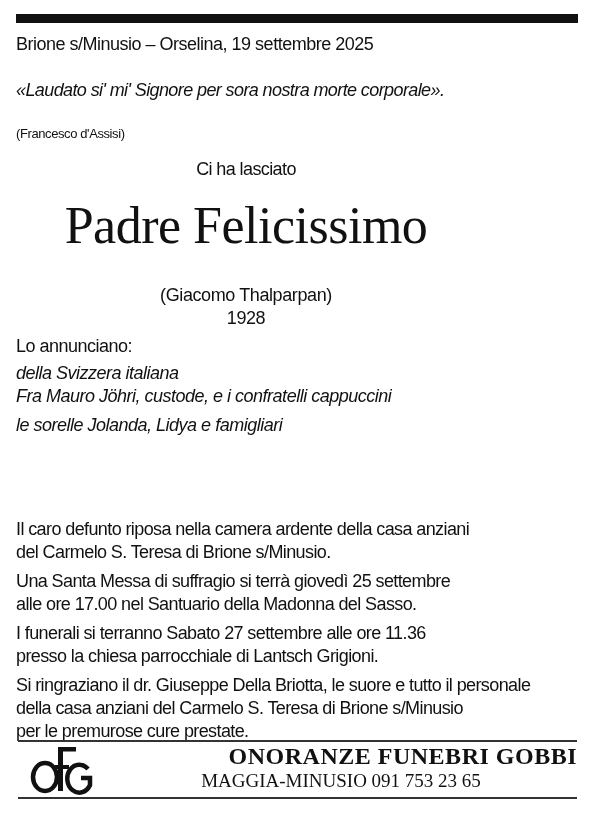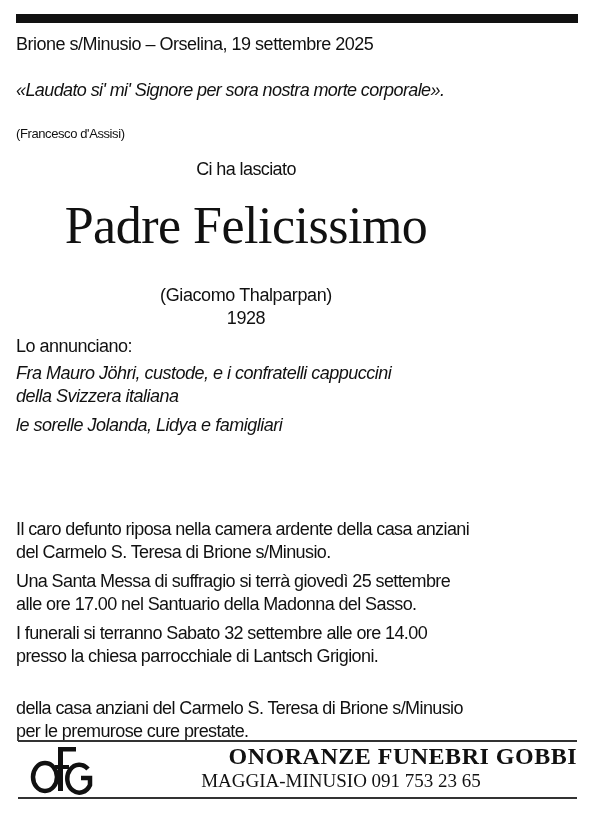--- a/index.html
+++ b/index.html
@@ -37,40 +37,40 @@
 
 <div class="center intro">Ci ha lasciato</div>
 <div class="center name">Padre Felicissimo</div>
 <div class="center birthname">
   <div>(Giacomo Thalparpan)</div>
   <div>1928</div>
 </div>
 
 <div class="abs announcers">
   <div class="label">Lo annunciano:</div>
+  <div class="it">della Svizzera italiana</div>
   <div class="it">Fra Mauro Jöhri, custode, e i confratelli cappuccini</div>
-  <div class="it">della Svizzera italiana</div>
   <div class="it gap">le sorelle Jolanda, Lidya e famigliari</div>
 </div>
 
 <div class="abs body-text">
   <p>
     <span>Il caro defunto riposa nella camera ardente della casa anziani</span><br>
     <span>del Carmelo S. Teresa di Brione s/Minusio.</span>
   </p>
   <p>
     <span>Una Santa Messa di suffragio si terrà giovedì 25 settembre</span><br>
     <span>alle ore 17.00 nel Santuario della Madonna del Sasso.</span>
   </p>
   <p>
-    <span>I funerali si terranno Sabato 32 settembre alle ore 14.00</span><br>
+    <span>I funerali si terranno Sabato 27 settembre alle ore 11.36</span><br>
     <span>presso la chiesa parrocchiale di Lantsch Grigioni.</span>
   </p>
   <p>
-    <br>
+    <span>Si ringraziano il dr. Giuseppe Della Briotta, le suore e tutto il personale</span><br>
     <span>della casa anziani del Carmelo S. Teresa di Brione s/Minusio</span><br>
     <span>per le premurose cure prestate.</span>
   </p>
 </div>
 
 <div class="footer-line top"></div>
 <div class="logo">
   <svg width="72" height="52" viewBox="0 0 72 52">
 
     <ellipse cx="17" cy="34" rx="12" ry="14" fill="none" stroke="#111" stroke-width="4.5"></ellipse>

